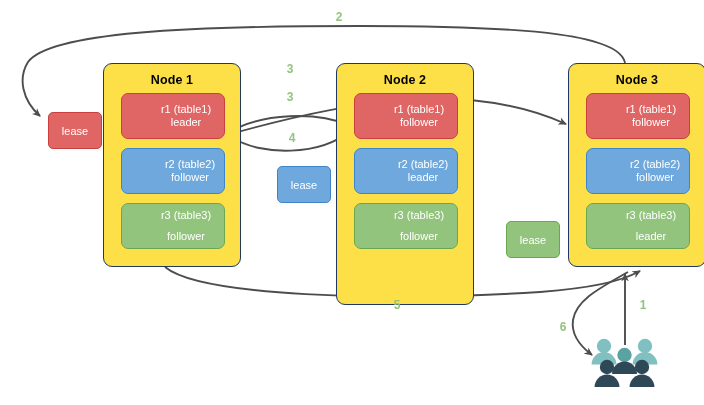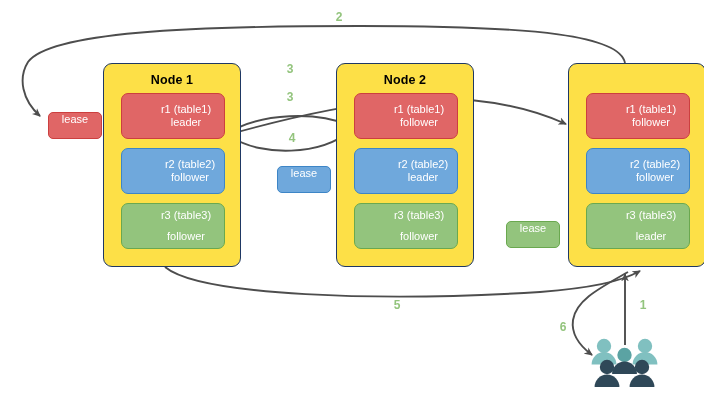--- a/index.html
+++ b/index.html
@@ -65,23 +65,24 @@
   .rep-blue  { background: #6fa8dc; border: 1.4px solid #3d85c6; padding-left: 8px; }
   .rep-green { background: #93c47d; border: 1.4px solid #6aa84f; gap: 8px; }
   .rep-slot-0 { top: 29px; }
   .rep-slot-1 { top: 84px; }
   .rep-slot-2 { top: 139px; }
 
   .lease {
     position: absolute;
     box-sizing: border-box;
     width: 54px;
-    height: 27px;
+    height: 37px;
     border-radius: 5px;
     display: flex;
+    align-items: center;
     justify-content: center;
     color: #ffffff;
     font-size: 11px;
   }
   .lease-red   { background: #e06666; border: 1.4px solid #cc3f3f; }
   .lease-blue  { background: #6fa8dc; border: 1.4px solid #3d85c6; }
   .lease-green { background: #93c47d; border: 1.4px solid #6aa84f; }
 
   .step-label {
     position: absolute;
@@ -132,37 +133,38 @@
     <div class="replica rep-blue rep-slot-1">
       <span class="ln">r2 (table2)</span>
       <span class="ln">follower</span>
     </div>
     <div class="replica rep-green rep-slot-2">
       <span class="ln">r3 (table3)</span>
       <span class="ln">follower</span>
     </div>
   </div>
 
-  <div class="node" style="left:336px; top:63px; width:138px; height:204px;">
+  <div class="node" style="left:336px; top:63px; width:138px; height:242px;">
     <div class="node-title">Node 2</div>
     <div class="replica rep-red rep-slot-0">
       <span class="ln">r1 (table1)</span>
       <span class="ln">follower</span>
     </div>
     <div class="replica rep-blue rep-slot-1">
       <span class="ln">r2 (table2)</span>
       <span class="ln">leader</span>
     </div>
     <div class="replica rep-green rep-slot-2">
       <span class="ln">r3 (table3)</span>
       <span class="ln">follower</span>
     </div>
   </div>
 
   <div class="node" style="left:568px; top:63px; width:138px; height:204px;">
+    <div class="node-title">Node 3</div>
     <div class="replica rep-red rep-slot-0">
       <span class="ln">r1 (table1)</span>
       <span class="ln">follower</span>
     </div>
     <div class="replica rep-blue rep-slot-1">
       <span class="ln">r2 (table2)</span>
       <span class="ln">follower</span>
     </div>
     <div class="replica rep-green rep-slot-2">
       <span class="ln">r3 (table3)</span>

